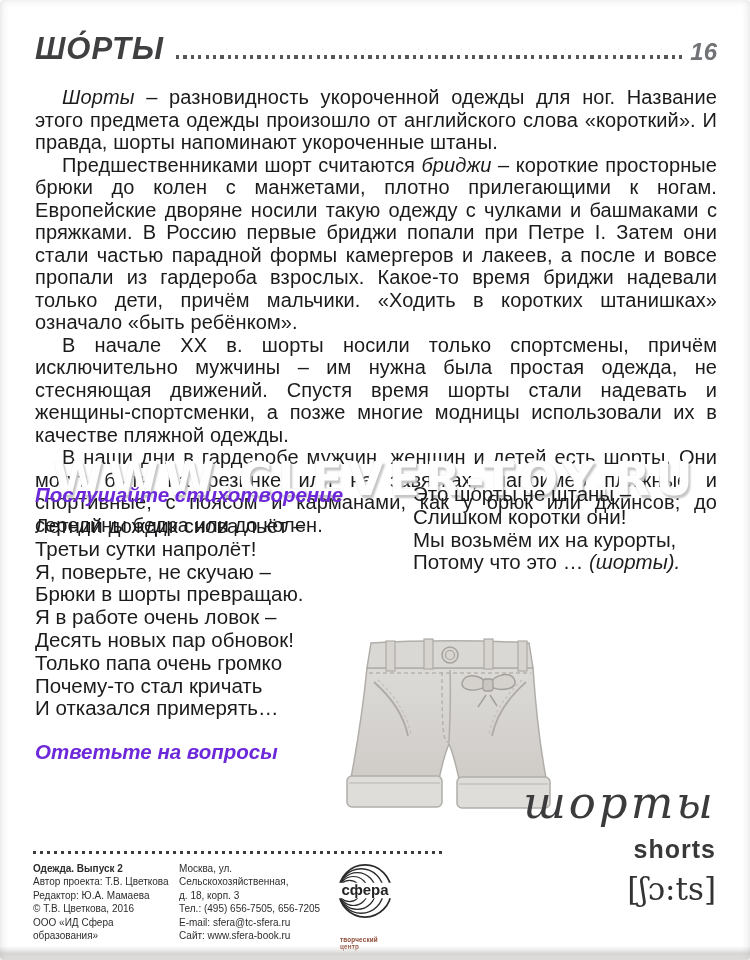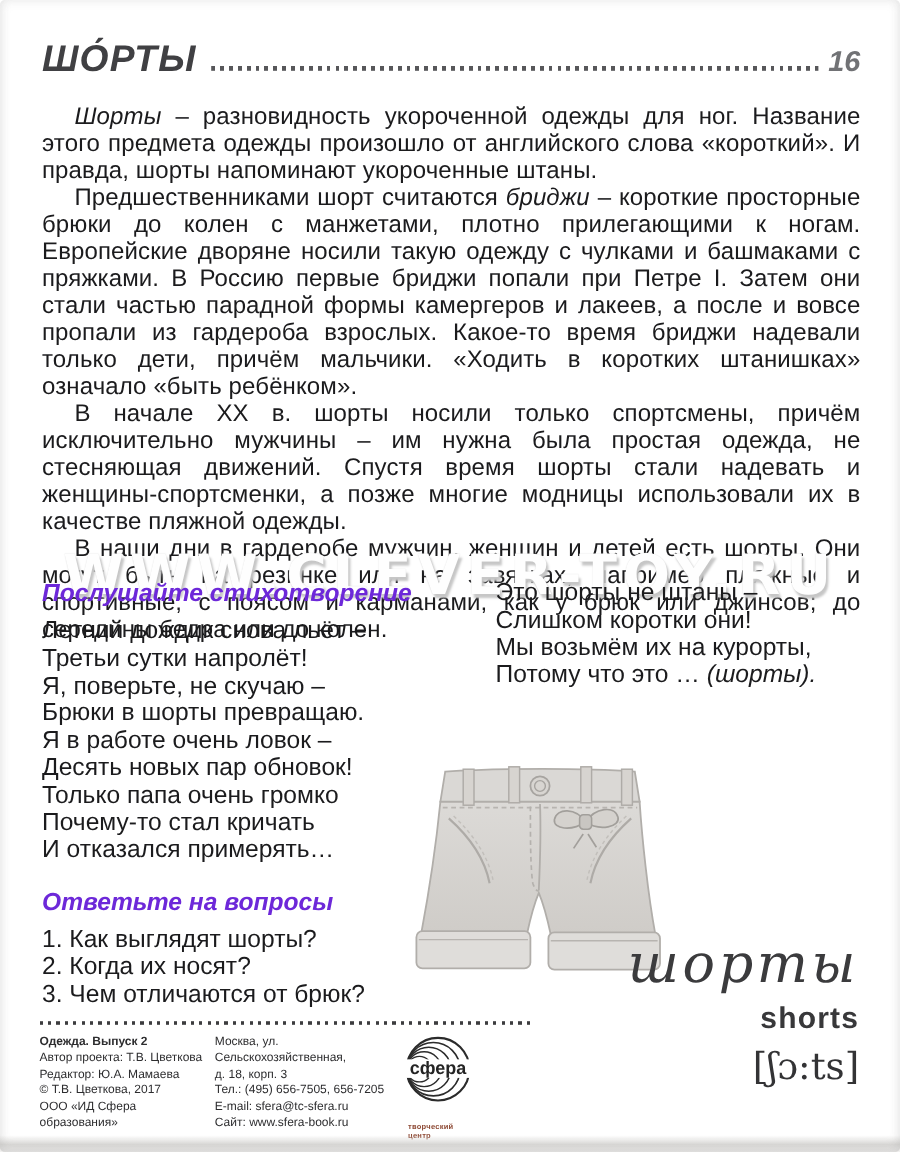--- a/index.html
+++ b/index.html
@@ -85,23 +85,20 @@
     <div class="lines">Летний дождик снова льёт –
 Третьи сутки напролёт!
 Я, поверьте, не скучаю –
 Брюки в шорты превращаю.
 Я в работе очень ловок –
 Десять новых пар обновок!
 Только папа очень громко
 Почему-то стал кричать
 И отказался примерять…</div>
     <div class="subhead q-head">Ответьте на вопросы</div>
-    <div class="lines">1. Как выглядят шорты?
-2. Когда их носят?
-3. Чем отличаются от брюк?</div>
   </div>
 
   <div class="col-right">
     <div class="lines">Это шорты не штаны –
 Слишком коротки они!
 Мы возьмём их на курорты,</div>
     <div class="riddle-last"><span>Потому что это … </span><span class="it">(шорты).</span></div>
   </div>
 
   <svg class="shorts" width="224" height="196" viewBox="0 0 224 196">
@@ -145,21 +142,21 @@
     <div class="vocab-ipa">[ʃɔ:ts]</div>
   </div>
 
   <div class="footer">
     <div class="footer-dots"></div>
     <div class="footer-cols">
       <div class="f-col f-col1">
         <div class="f-title">Одежда. Выпуск 2</div>
         <div class="lines-s" style="white-space:pre-line;">Автор проекта: Т.В. Цветкова
 Редактор: Ю.А. Мамаева
-© Т.В. Цветкова, 2017
+© Т.В. Цветкова, 2016
 ООО «ИД Сфера образования»</div>
       </div>
       <div class="f-col f-col2" style="white-space:pre-line;">Москва, ул. Сельскохозяйственная,
 д. 18, корп. 3
 Тел.: (495) 656-7505, 656-7205
 E-mail: sfera@tc-sfera.ru
 Сайт: www.sfera-book.ru</div>
       <div class="f-logo">
         <svg width="58" height="58" viewBox="0 0 60 60">
           <circle cx="30" cy="30" r="27" fill="none" stroke="#2b2b2b" stroke-width="1.8"></circle>

